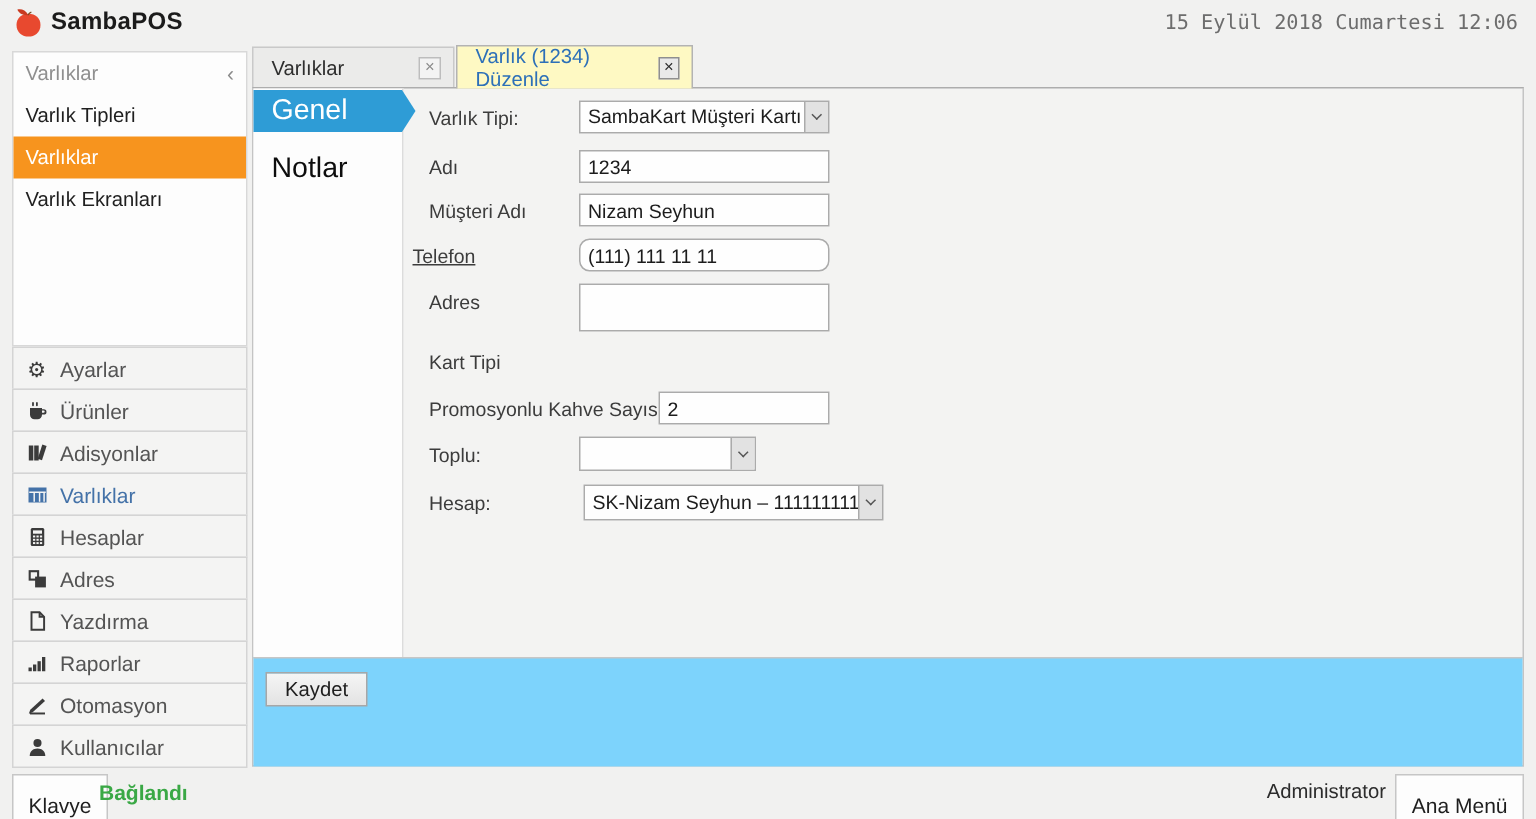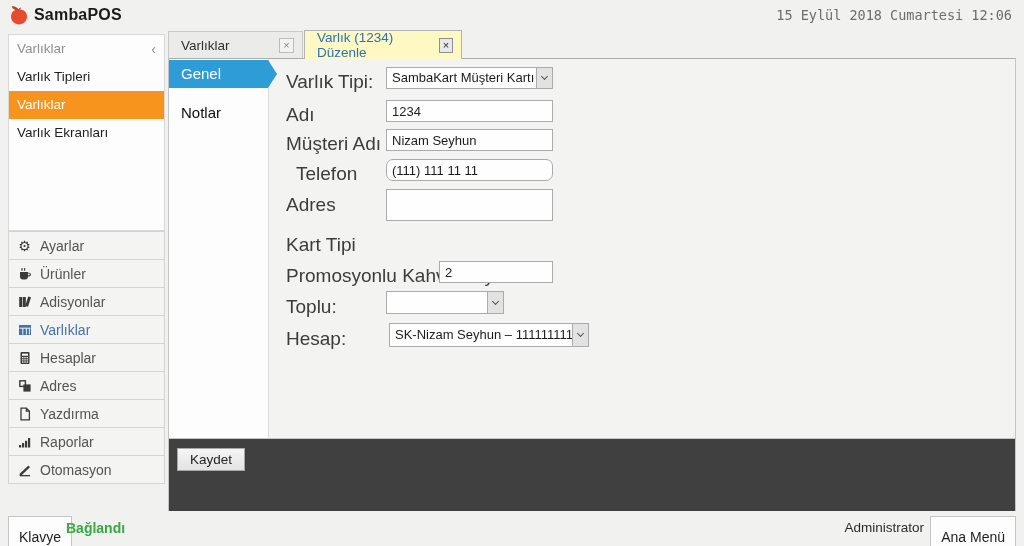--- a/index.html
+++ b/index.html
@@ -40,36 +40,36 @@
   .tab { position:absolute; height:28px; display:flex; align-items:center; justify-content:space-between; padding:0 8px 0 12px; font-size:13.5px; cursor:default; }
   .tab1 { left:168px; top:31px; width:135px; background:#ebebea; border:1px solid #c9c9c9; color:#2e2e2e; }
   .tab2 { left:304px; top:30px; width:158px; height:29px; background:#fef9c3; border:1px solid #b3b3b3; border-bottom:none; color:#2D70B8; z-index:3; }
   .tab-close { width:15px; height:15px; border:1px solid #bdbdbd; background:#f3f3f3; color:#8a8a8a; font-size:11px; line-height:13px; text-align:center; cursor:default; }
   .tab-close::before { content:"×"; }
   .tab2 .tab-close { border-color:#8f8f8f; background:#e9e9e9; color:#2b2b2b; }
 
   
   .panel { position:absolute; left:168px; top:58px; width:848px; height:453px; background:#f3f3f2; border:1px solid #c4c4c4; border-top:1px solid #adadad; z-index:2; }
   .subnav { position:absolute; left:0; top:0; width:100px; height:379px; background:#fdfdfd; border-right:1px solid #dcdcdc; }
-  .subnav-item { position:relative; height:28px; line-height:28px; padding-left:12px; font-size:15px; color:#0d0d0d; cursor:default; }
+  .subnav-item { position:relative; height:28px; line-height:28px; padding-left:12px; font-size:19px; color:#0d0d0d; cursor:default; }
   .subnav-item.active { background:#2E9CD6; color:#fff; margin-top:1px; }
   .subnav-item.active::after { content:""; position:absolute; right:-9px; top:0; width:0; height:0; border-top:14px solid transparent; border-bottom:14px solid transparent; border-left:9px solid #2E9CD6; }
   .subnav-item.plain { margin-top:11px; }
 
   
-  .flabel { position:absolute; font-size:19px; color:#3c3c3c; }
+  .flabel { position:absolute; font-size:13px; color:#3c3c3c; }
   .ctrl { position:absolute; height:22px; background:#fefefe; border:1px solid #ababab; font-size:13px; color:#1c1c1c; }
   input.ctrl, textarea.ctrl { padding:0 5px; font-family:"Liberation Sans", sans-serif; outline:none; }
   textarea.ctrl { resize:none; padding-top:2px; }
   .dropdown { display:flex; align-items:center; }
   .dd-text { flex:1; padding:0 5px; white-space:nowrap; overflow:hidden; line-height:20px; }
   .dd-btn { width:16px; height:100%; background:#e2e2e2; border-left:1px solid #ababab; display:flex; align-items:center; justify-content:center; }
   .chev { width:5px; height:5px; border-right:1.5px solid #555; border-bottom:1.5px solid #555; transform:rotate(45deg); margin-top:-3px; }
 
-  .panel-footer { position:absolute; left:0; top:379px; width:100%; height:73px; background:#404040; border-top:1px solid #c6c6c6; }
+  .panel-footer { position:absolute; left:0; top:379px; width:100%; height:73px; background:#7dd3fc; border-top:1px solid #c6c6c6; }
   .save-btn { position:absolute; left:8px; top:9px; background:linear-gradient(#f5f5f5,#e3e3e3); border:1px solid #a7a7a7; font-size:13.5px; color:#1e1e1e; padding:3px 12px; font-family:"Liberation Sans", sans-serif; cursor:default; }
 
   svg { display:block; }
 </style>
 </head>
 <body>
 
 <div id="screen">
 
   <div class="topbar">
@@ -182,20 +182,29 @@
     </div>
     <div class="module">
       <span class="mico">
         <svg width="14" height="14" viewBox="0 0 14 14" fill="currentColor">
             <path d="M2.2 10.2 10.4 2.6l1.6 1.7-8.2 7.6-2.6.9Z"></path>
             <rect x="2" y="12" width="10" height="1.3"></rect>
           </svg>
       </span>
       <span>Otomasyon</span>
     </div>
+    <div class="module">
+      <span class="mico">
+        <svg width="14" height="14" viewBox="0 0 14 14" fill="currentColor">
+            <circle cx="7" cy="4.3" r="2.7"></circle>
+            <path d="M1.8 13c0-3.2 2.3-5 5.2-5s5.2 1.8 5.2 5Z"></path>
+          </svg>
+      </span>
+      <span>Kullanıcılar</span>
+    </div>
   </div>
 
   <div class="tab tab1">
     <span>Varlıklar</span>
     <span class="tab-close"></span>
   </div>
   <div class="tab tab2">
     <span>Varlık (1234) Düzenle</span>
     <span class="tab-close"></span>
   </div>
@@ -214,21 +223,21 @@
           <i class="chev"></i>
         </span>
     </div>
 
     <span class="flabel" style="left:117px; top:45px;">Adı</span>
     <input class="ctrl" style="left: 217px; top: 41px; width: 167px;" value="1234">
 
     <span class="flabel" style="left:117px; top:74px;">Müşteri Adı</span>
     <input class="ctrl" style="left: 217px; top: 70px; width: 167px;" value="Nizam Seyhun">
 
-    <span class="flabel" style="left:127px; top:104px;">Telefon</span>
+    <span class="flabel" style="left:106px; top:104px;text-decoration:underline;">Telefon</span>
     <input class="ctrl" style="left: 217px; top: 100px; width: 167px; border-radius: 7px;" value="(111) 111 11 11">
 
     <span class="flabel" style="left:117px; top:135px;">Adres</span>
     <textarea class="ctrl" style="left: 217px; top: 130px; width: 167px; height: 32px;"></textarea>
 
     <span class="flabel" style="left:117px; top:175px;">Kart Tipi</span>
 
     <span class="flabel" style="left:117px; top:206px;">Promosyonlu Kahve Sayısı</span>
     <input class="ctrl" style="left: 270px; top: 202px; width: 114px;" value="2">
 

